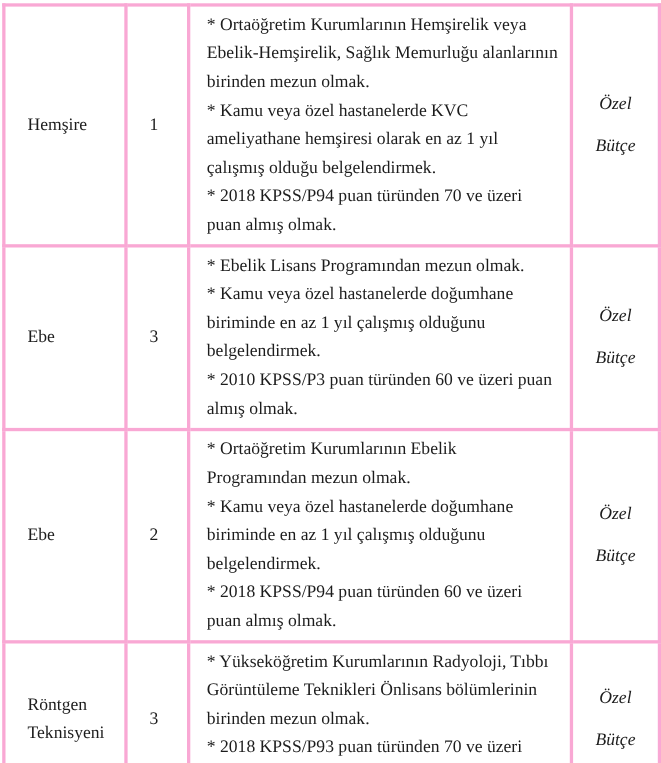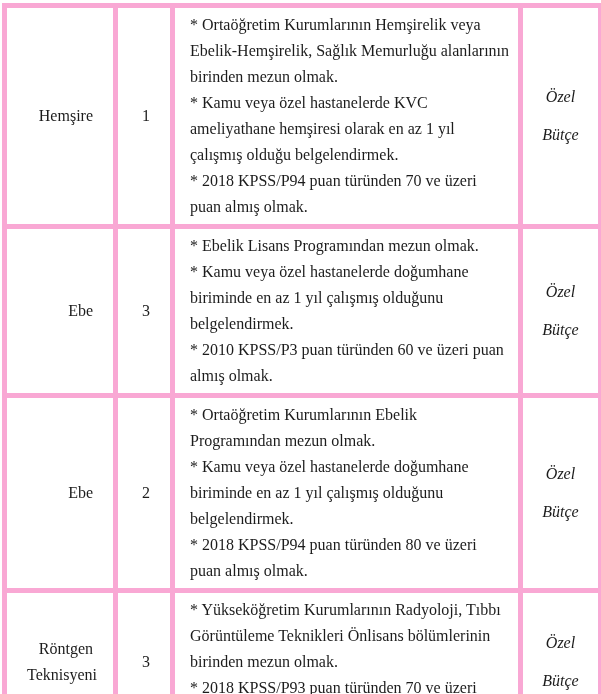--- a/index.html
+++ b/index.html
@@ -18,25 +18,25 @@
   table.doc-table {
     position: absolute;
     left: 2px;
     top: 3px;
     border-collapse: collapse;
     table-layout: fixed;
     width: 596px;
     font-size: 16px;
   }
   td {
-    border: 5px solid #f9a8d4;
+    border: 3px solid #f9a8d4;
     overflow: hidden;
   }
   td.cell-center {
-    text-align: right;
+    text-align: left;
     vertical-align: middle;
     line-height: 26px;
     padding: 2px 20px;
   }
   td.cell-req {
     vertical-align: top;
     text-align: left;
     line-height: 26px;
     padding: 4px 2px 4px 15px;
     white-space: pre;
@@ -96,21 +96,21 @@
 Bütçe</td>
     </tr>
     <tr class="r3">
       <td class="cell-center">Ebe</td>
       <td class="cell-center">2</td>
       <td class="cell-req">* Ortaöğretim Kurumlarının Ebelik
 Programından mezun olmak.
 * Kamu veya özel hastanelerde doğumhane
 biriminde en az 1 yıl çalışmış olduğunu
 belgelendirmek.
-* 2018 KPSS/P94 puan türünden 80 ve üzeri
+* 2018 KPSS/P94 puan türünden 60 ve üzeri
 puan almış olmak.</td>
       <td class="cell-budget">Özel
 Bütçe</td>
     </tr>
     <tr class="r4">
       <td class="cell-center">Röntgen Teknisyeni</td>
       <td class="cell-center">3</td>
       <td class="cell-req">* Yükseköğretim Kurumlarının Radyoloji, Tıbbı
 Görüntüleme Teknikleri Önlisans bölümlerinin
 birinden mezun olmak.

